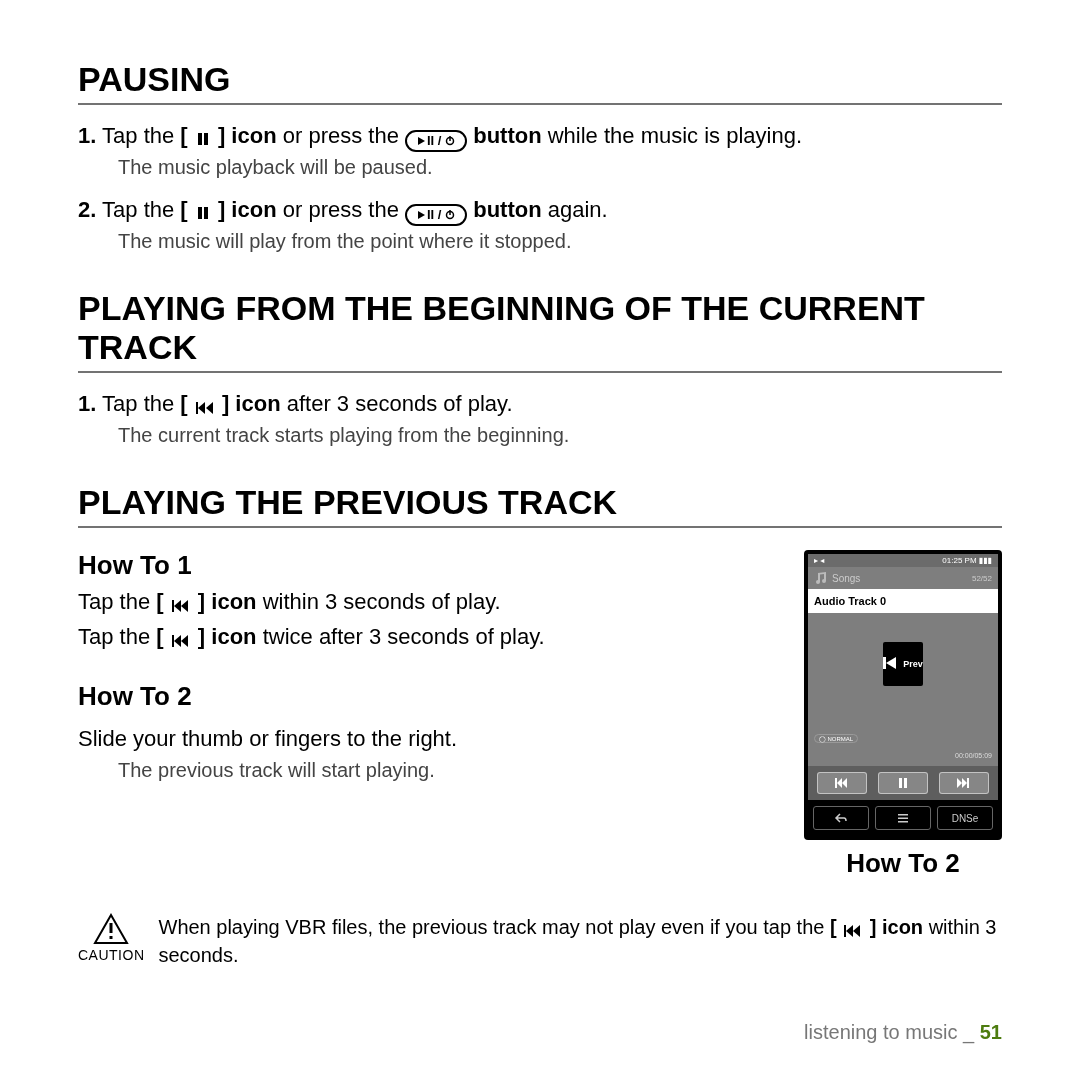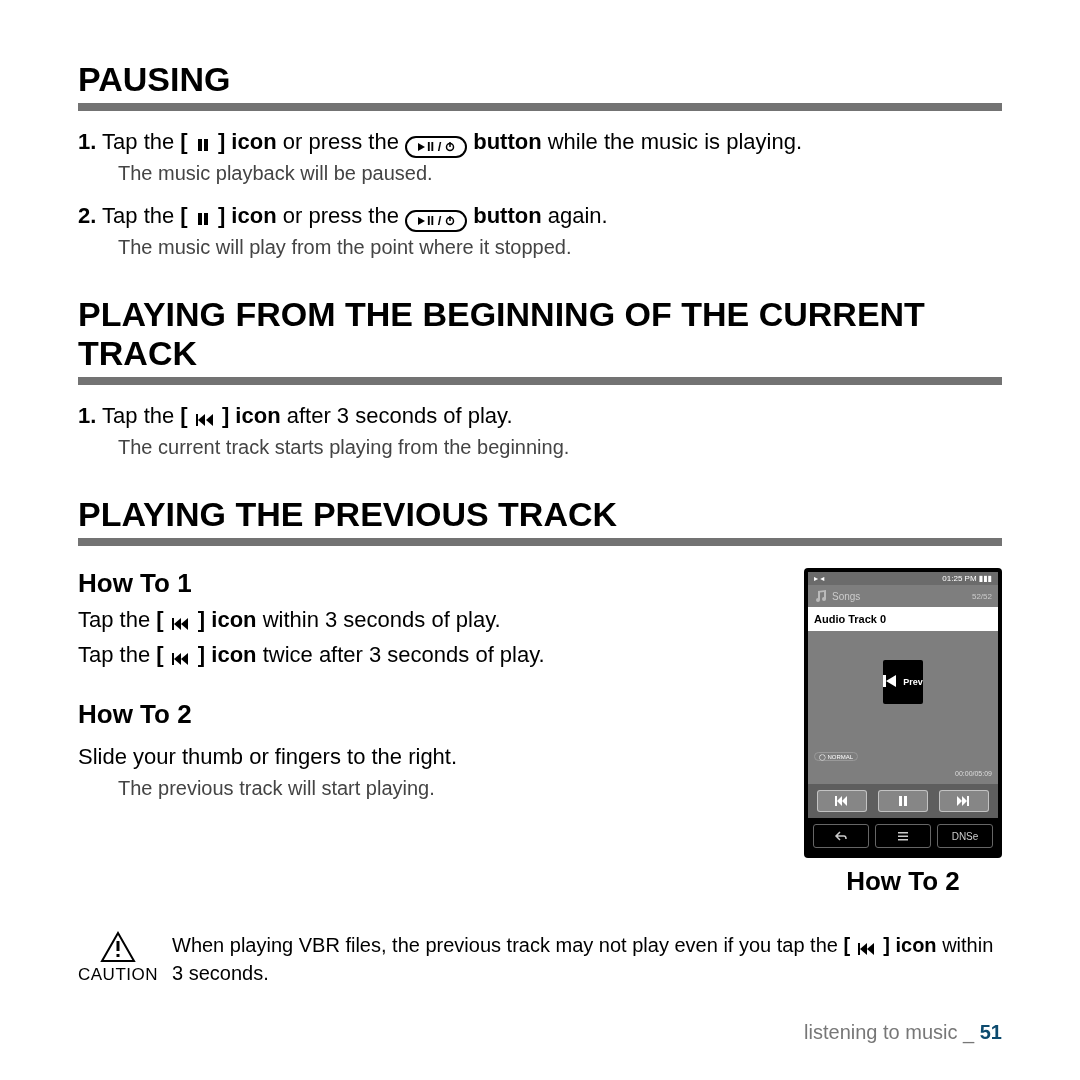--- a/index.html
+++ b/index.html
@@ -16,21 +16,21 @@
   .page {
     padding: 60px 78px 40px 78px;
     position: relative;
     height: 100%;
   }
   h1.section {
     font-size: 34px;
     font-weight: bold;
     letter-spacing: 0px;
     margin: 0 0 4px 0;
-    border-bottom: 8px solid #737373;
+    border-bottom: 2px solid #737373;
     padding-bottom: 4px;
   }
   .step { font-size: 22px; line-height: 1.5; margin-top: 14px; }
   .step .num { font-weight: bold; }
   .sub { font-size: 20px; margin-left: 40px; margin-top: 4px; color: #444; }
   .icon-inline { vertical-align: -3px; margin: 0 2px; }
   .btn-cap {
     display: inline-block;
     border: 2px solid #000;
     border-radius: 14px;
@@ -93,27 +93,27 @@
   .device-bottom {
     display:flex; justify-content:space-around; align-items:center;
     padding:6px 2px; background:#000;
   }
   .bot-btn {
     border:1px solid #666; width:56px; height:24px; border-radius:3px;
     display:flex; align-items:center; justify-content:center; color:#ccc; font-size:10px;
   }
   .howto2-caption { font-size:26px; font-weight:bold; text-align:center; margin-top:8px; }
   .caution-row { display:flex; gap:14px; margin-top:34px; align-items:flex-start; }
-  .caution-label { font-size:17px; letter-spacing:0.5px; margin-top:-2px; text-align:center; }
+  .caution-label { font-size:14px; letter-spacing:0.5px; margin-top:-2px; text-align:center; }
   .caution-text { font-size:20px; line-height:1.4; }
   .footer {
     position:absolute; bottom:36px; right:78px;
     font-size:20px; color:#777;
   }
-  .footer .pg { font-weight:bold; color:#0c4a6e; }
+  .footer .pg { font-weight:bold; color:#4d7c0f; }
 </style>
 </head>
 <body>
 
 <div class="page">
 
   <h1 class="section">PAUSING</h1>
 
   <div class="step">
     <span class="num">1.</span>

